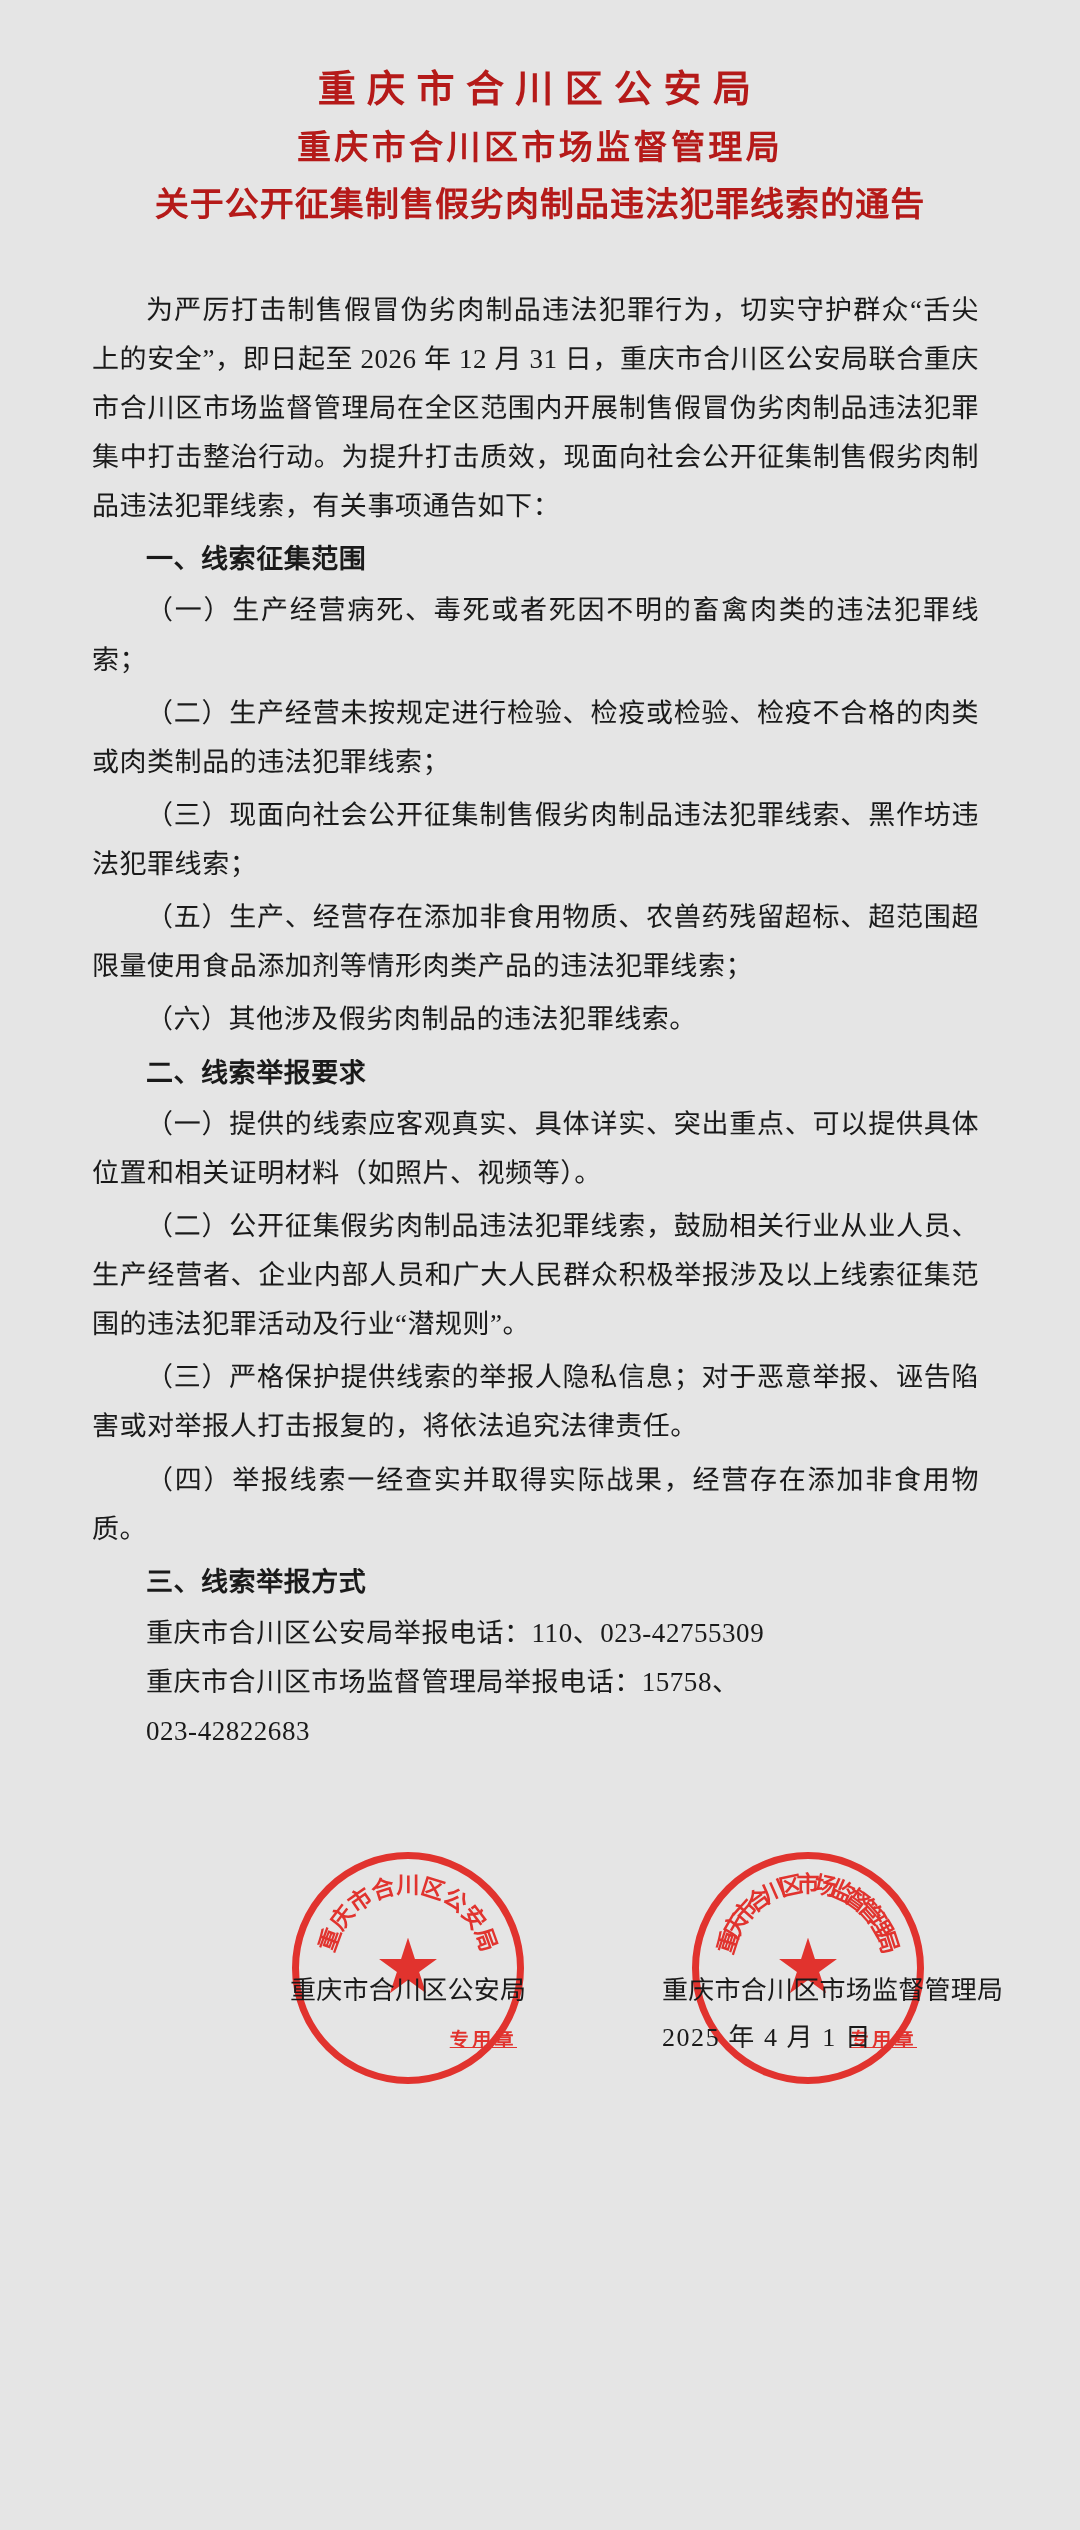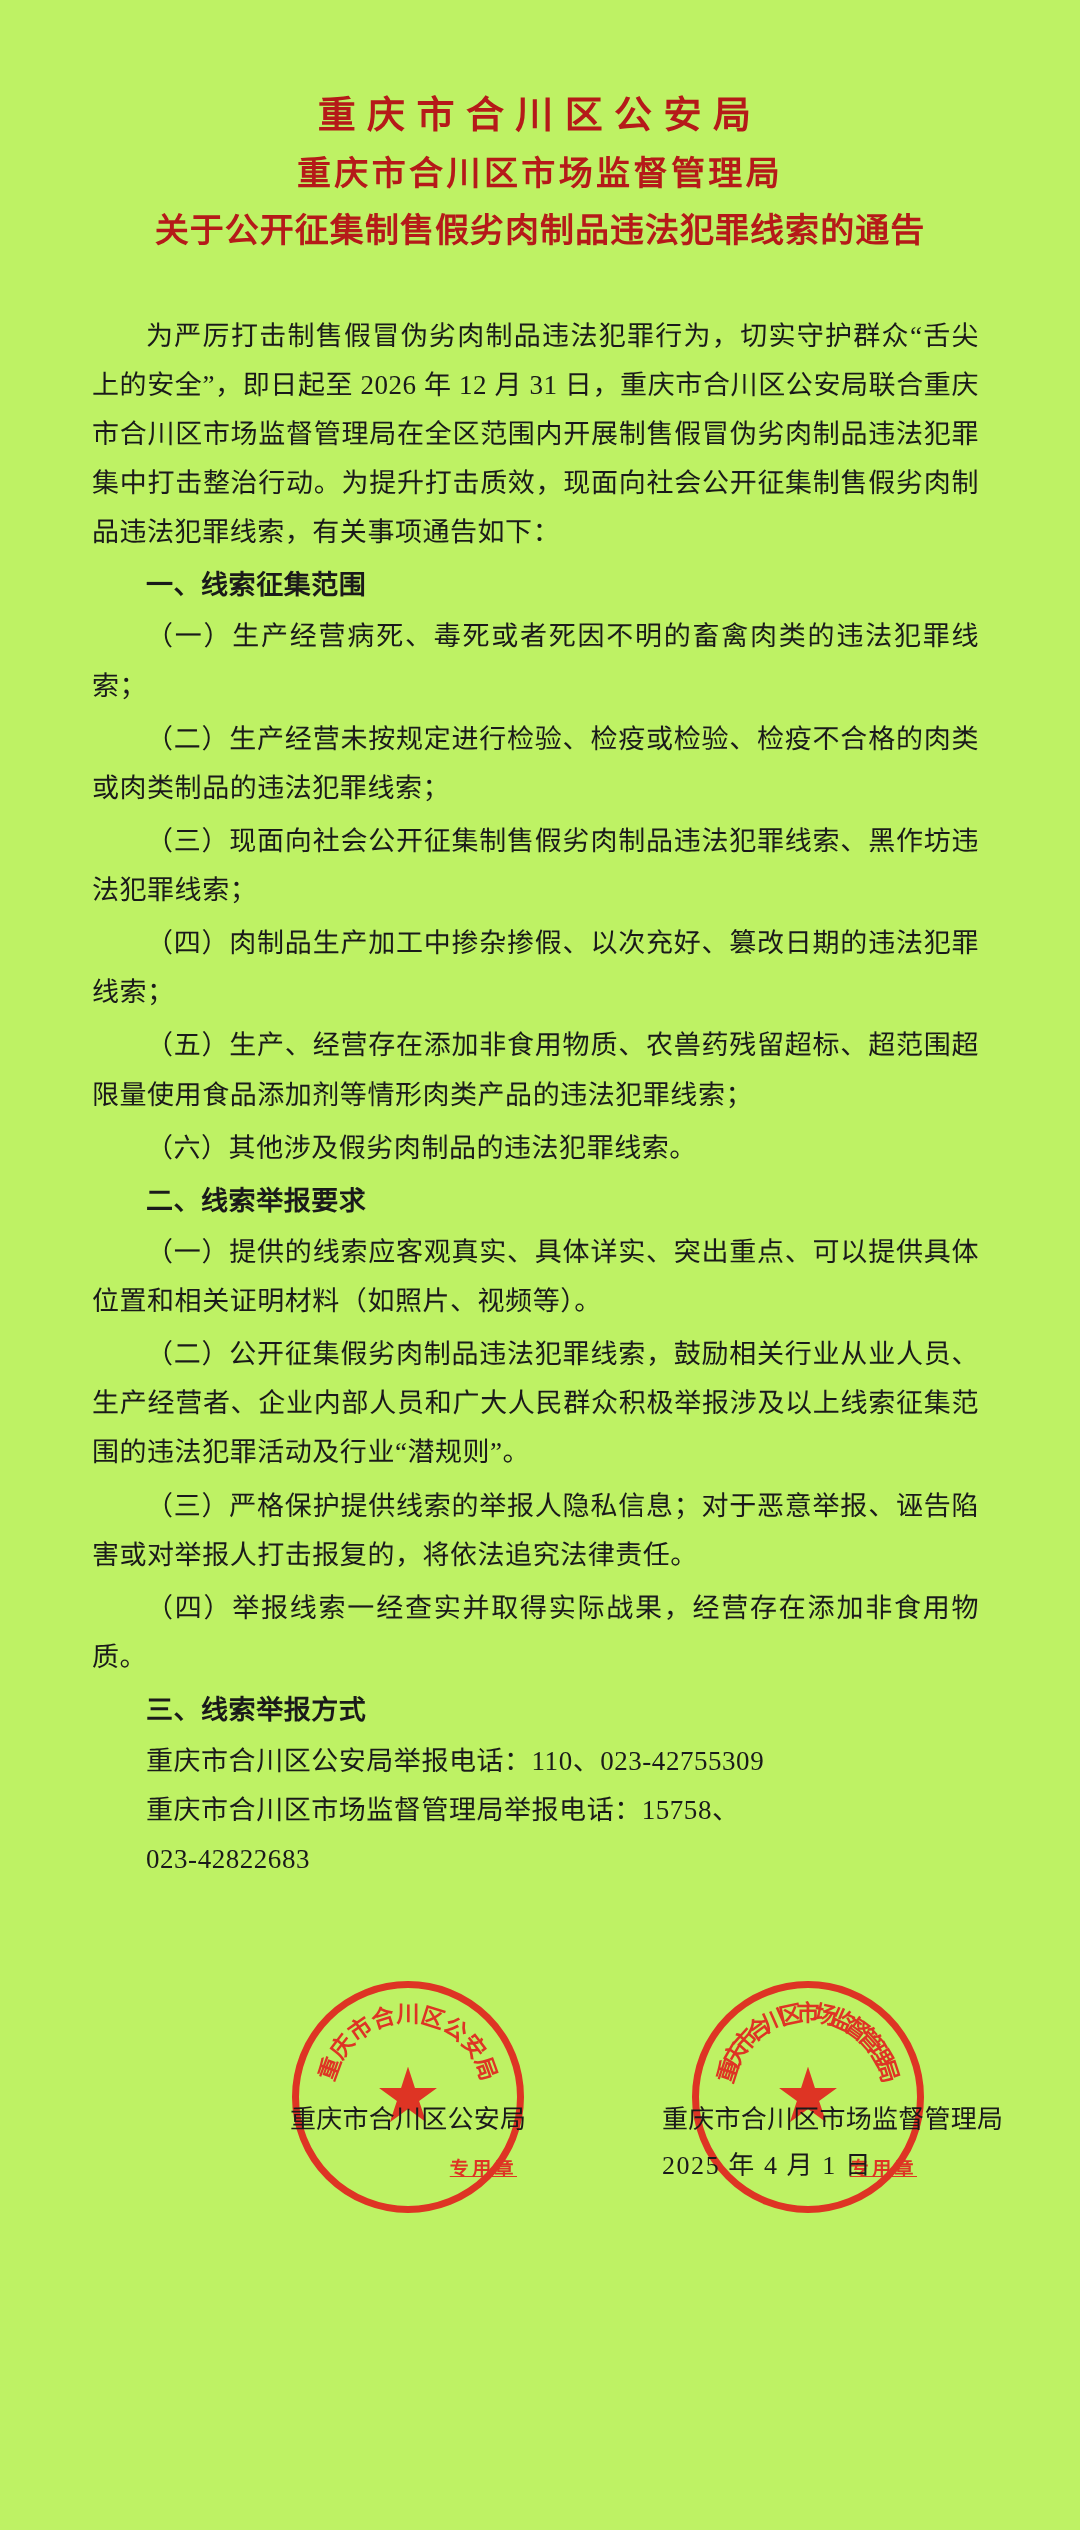--- a/index.html
+++ b/index.html
@@ -12,23 +12,23 @@
     min-height: 2530px;
     font-family: "Liberation Serif", "DejaVu Serif", serif;
     color: #1a1a1a;
     position: relative;
     overflow: hidden;
   }
   .page {
     width: 1080px;
     min-height: 2530px;
     box-sizing: border-box;
-    padding: 88px 92px 40px 92px;
+    padding: 62px 92px 40px 92px;
     position: relative;
-    background: #bef264;
+    background: #e5e5e5;
   }
   .title-block {
     text-align: center;
     margin-bottom: 56px;
   }
   .title-line {
     color: #b51a19;
     font-weight: bold;
     line-height: 1.45;
     letter-spacing: 0.12em;
@@ -147,21 +147,20 @@
     <div class="title-line l2">重庆市合川区市场监督管理局</div>
     <div class="title-line l3">关于公开征集制售假劣肉制品违法犯罪线索的通告</div>
   </div>
 
   <p class="body-par first">为严厉打击制售假冒伪劣肉制品违法犯罪行为，切实守护群众“舌尖上的安全”，即日起至 2026 年 12 月 31 日，重庆市合川区公安局联合重庆市合川区市场监督管理局在全区范围内开展制售假冒伪劣肉制品违法犯罪集中打击整治行动。为提升打击质效，现面向社会公开征集制售假劣肉制品违法犯罪线索，有关事项通告如下：</p>
 
   <h2 class="section-head">一、线索征集范围</h2>
   <p class="body-par">（一）生产经营病死、毒死或者死因不明的畜禽肉类的违法犯罪线索；</p>
   <p class="body-par">（二）生产经营未按规定进行检验、检疫或检验、检疫不合格的肉类或肉类制品的违法犯罪线索；</p>
   <p class="body-par">（三）现面向社会公开征集制售假劣肉制品违法犯罪线索、黑作坊违法犯罪线索；</p>
-  <p class="body-par">（四）肉制品生产加工中掺杂掺假、以次充好、篡改日期的违法犯罪线索；</p>
   <p class="body-par">（五）生产、经营存在添加非食用物质、农兽药残留超标、超范围超限量使用食品添加剂等情形肉类产品的违法犯罪线索；</p>
   <p class="body-par">（六）其他涉及假劣肉制品的违法犯罪线索。</p>
 
   <h2 class="section-head">二、线索举报要求</h2>
   <p class="body-par">（一）提供的线索应客观真实、具体详实、突出重点、可以提供具体位置和相关证明材料（如照片、视频等）。</p>
   <p class="body-par">（二）公开征集假劣肉制品违法犯罪线索，鼓励相关行业从业人员、生产经营者、企业内部人员和广大人民群众积极举报涉及以上线索征集范围的违法犯罪活动及行业“潜规则”。</p>
   <p class="body-par">（三）严格保护提供线索的举报人隐私信息；对于恶意举报、诬告陷害或对举报人打击报复的，将依法追究法律责任。</p>
   <p class="body-par">（四）举报线索一经查实并取得实际战果，经营存在添加非食用物质。</p>
 
   <h2 class="section-head">三、线索举报方式</h2>

